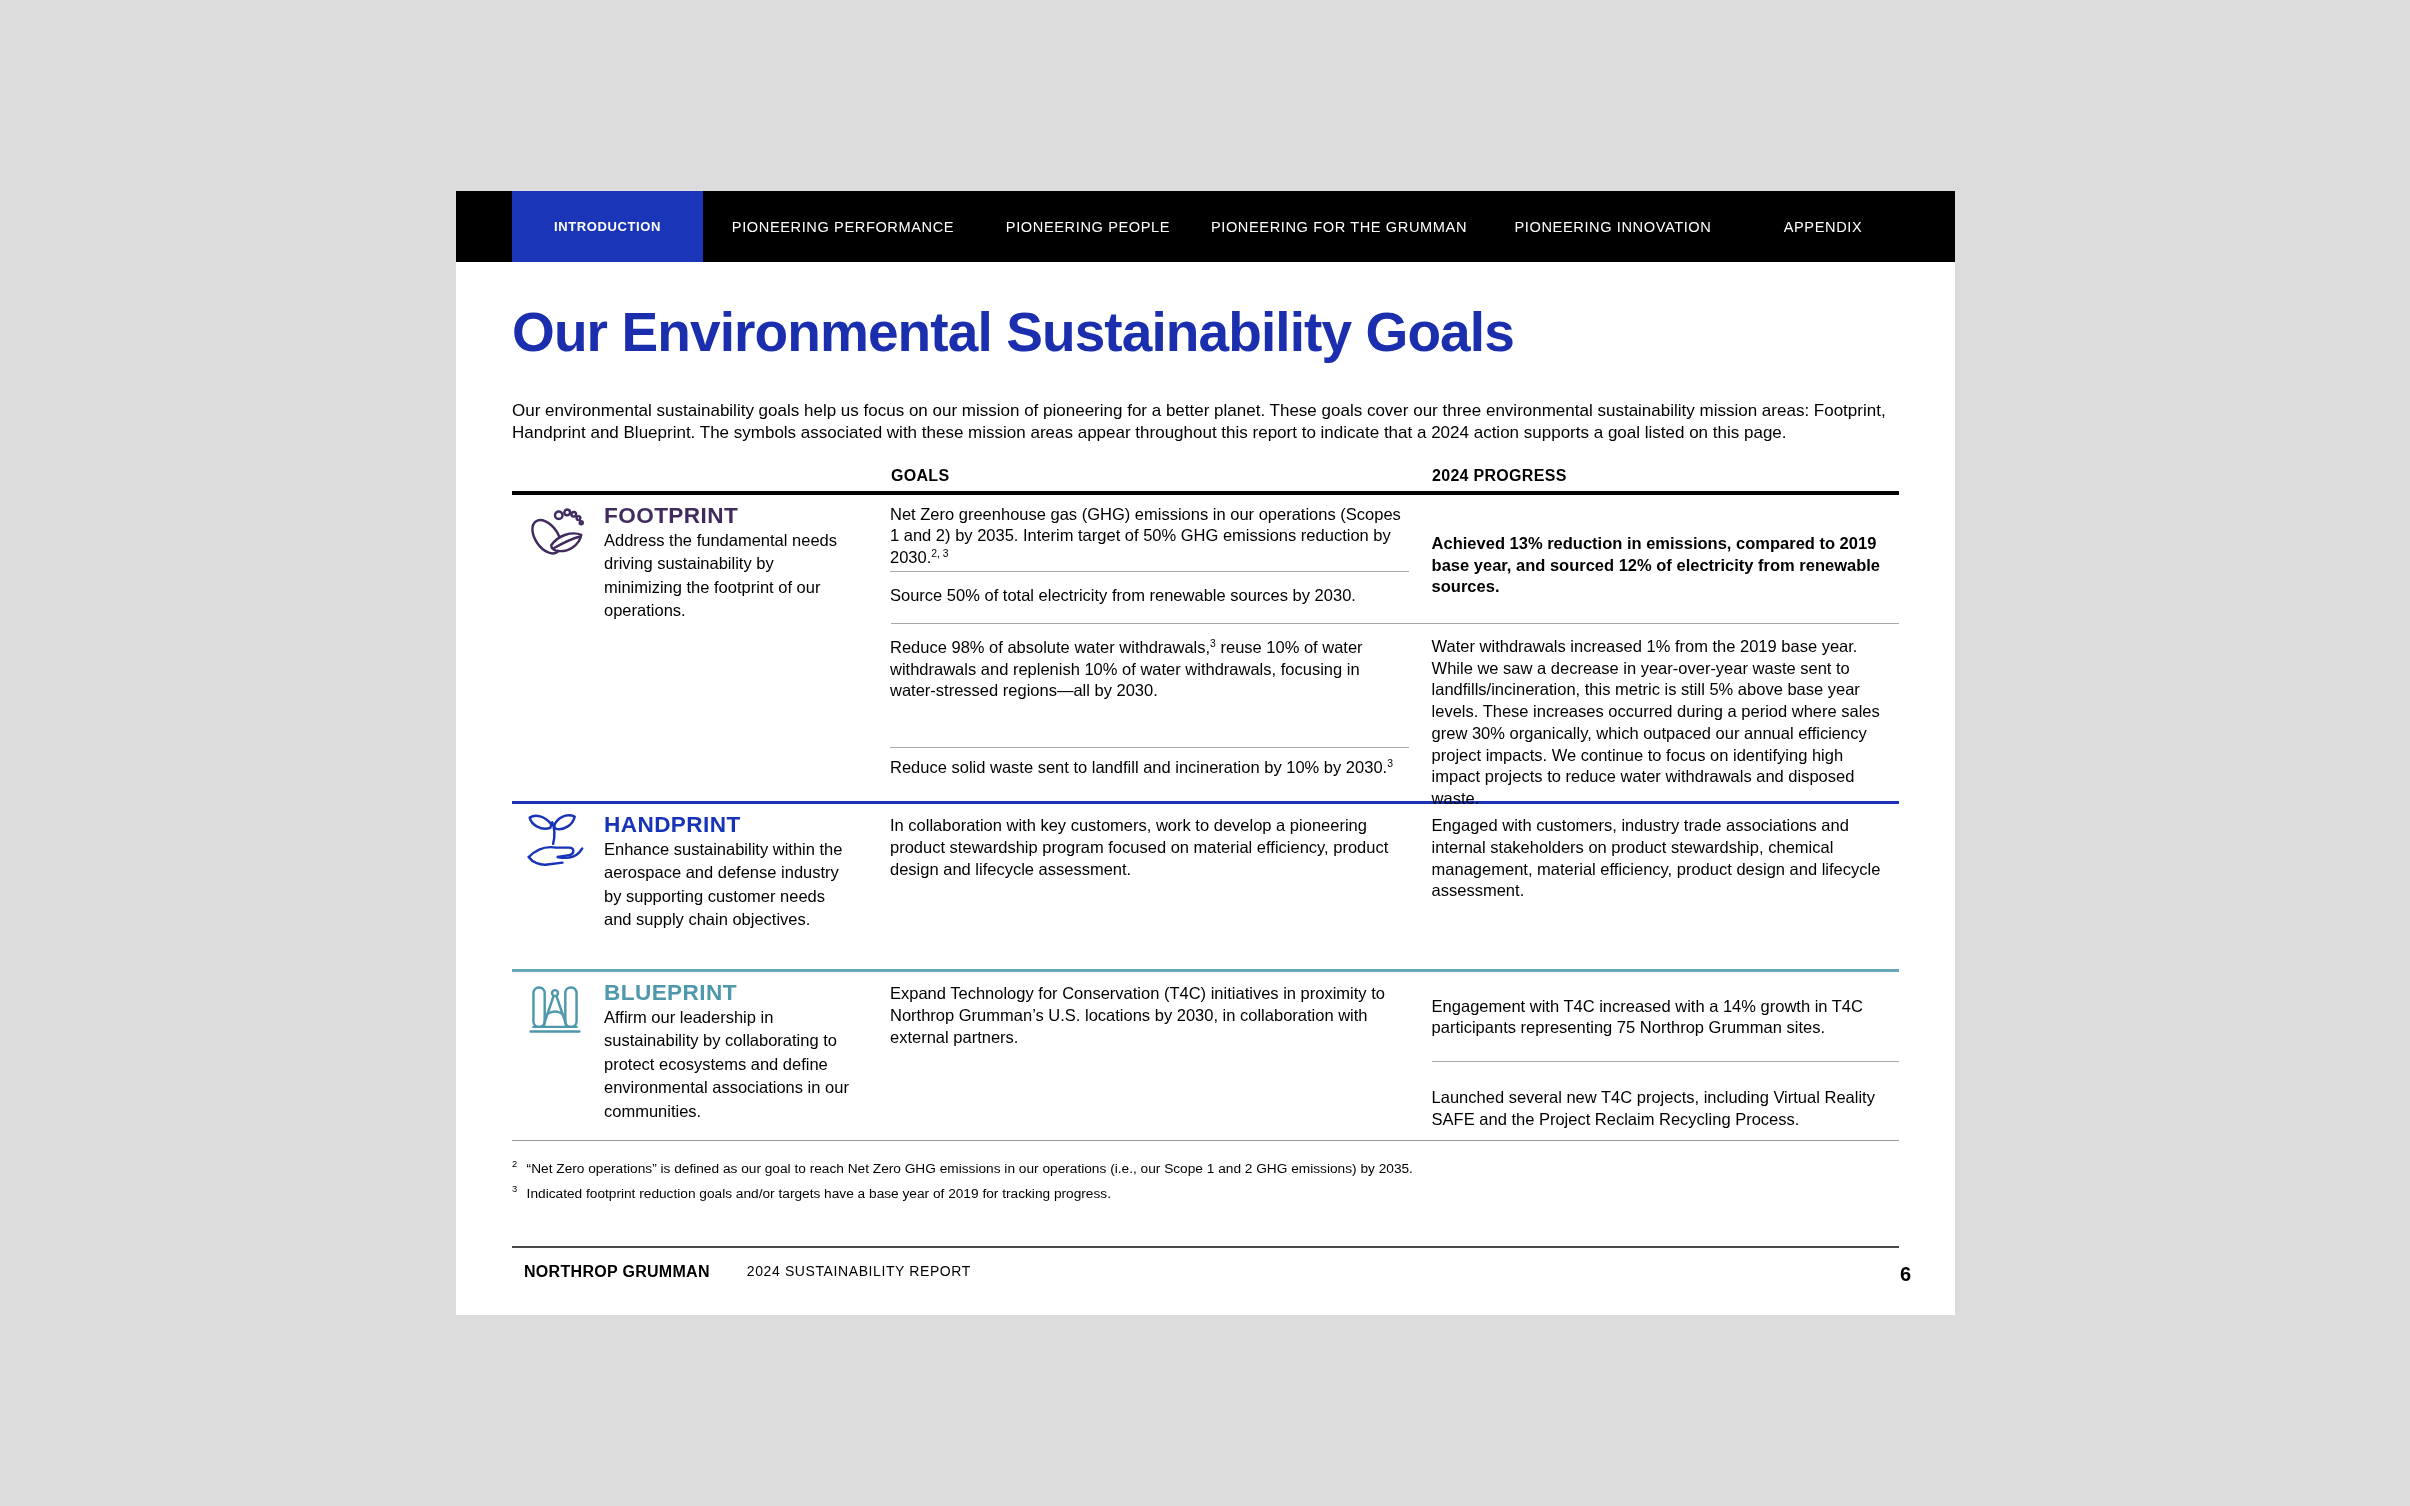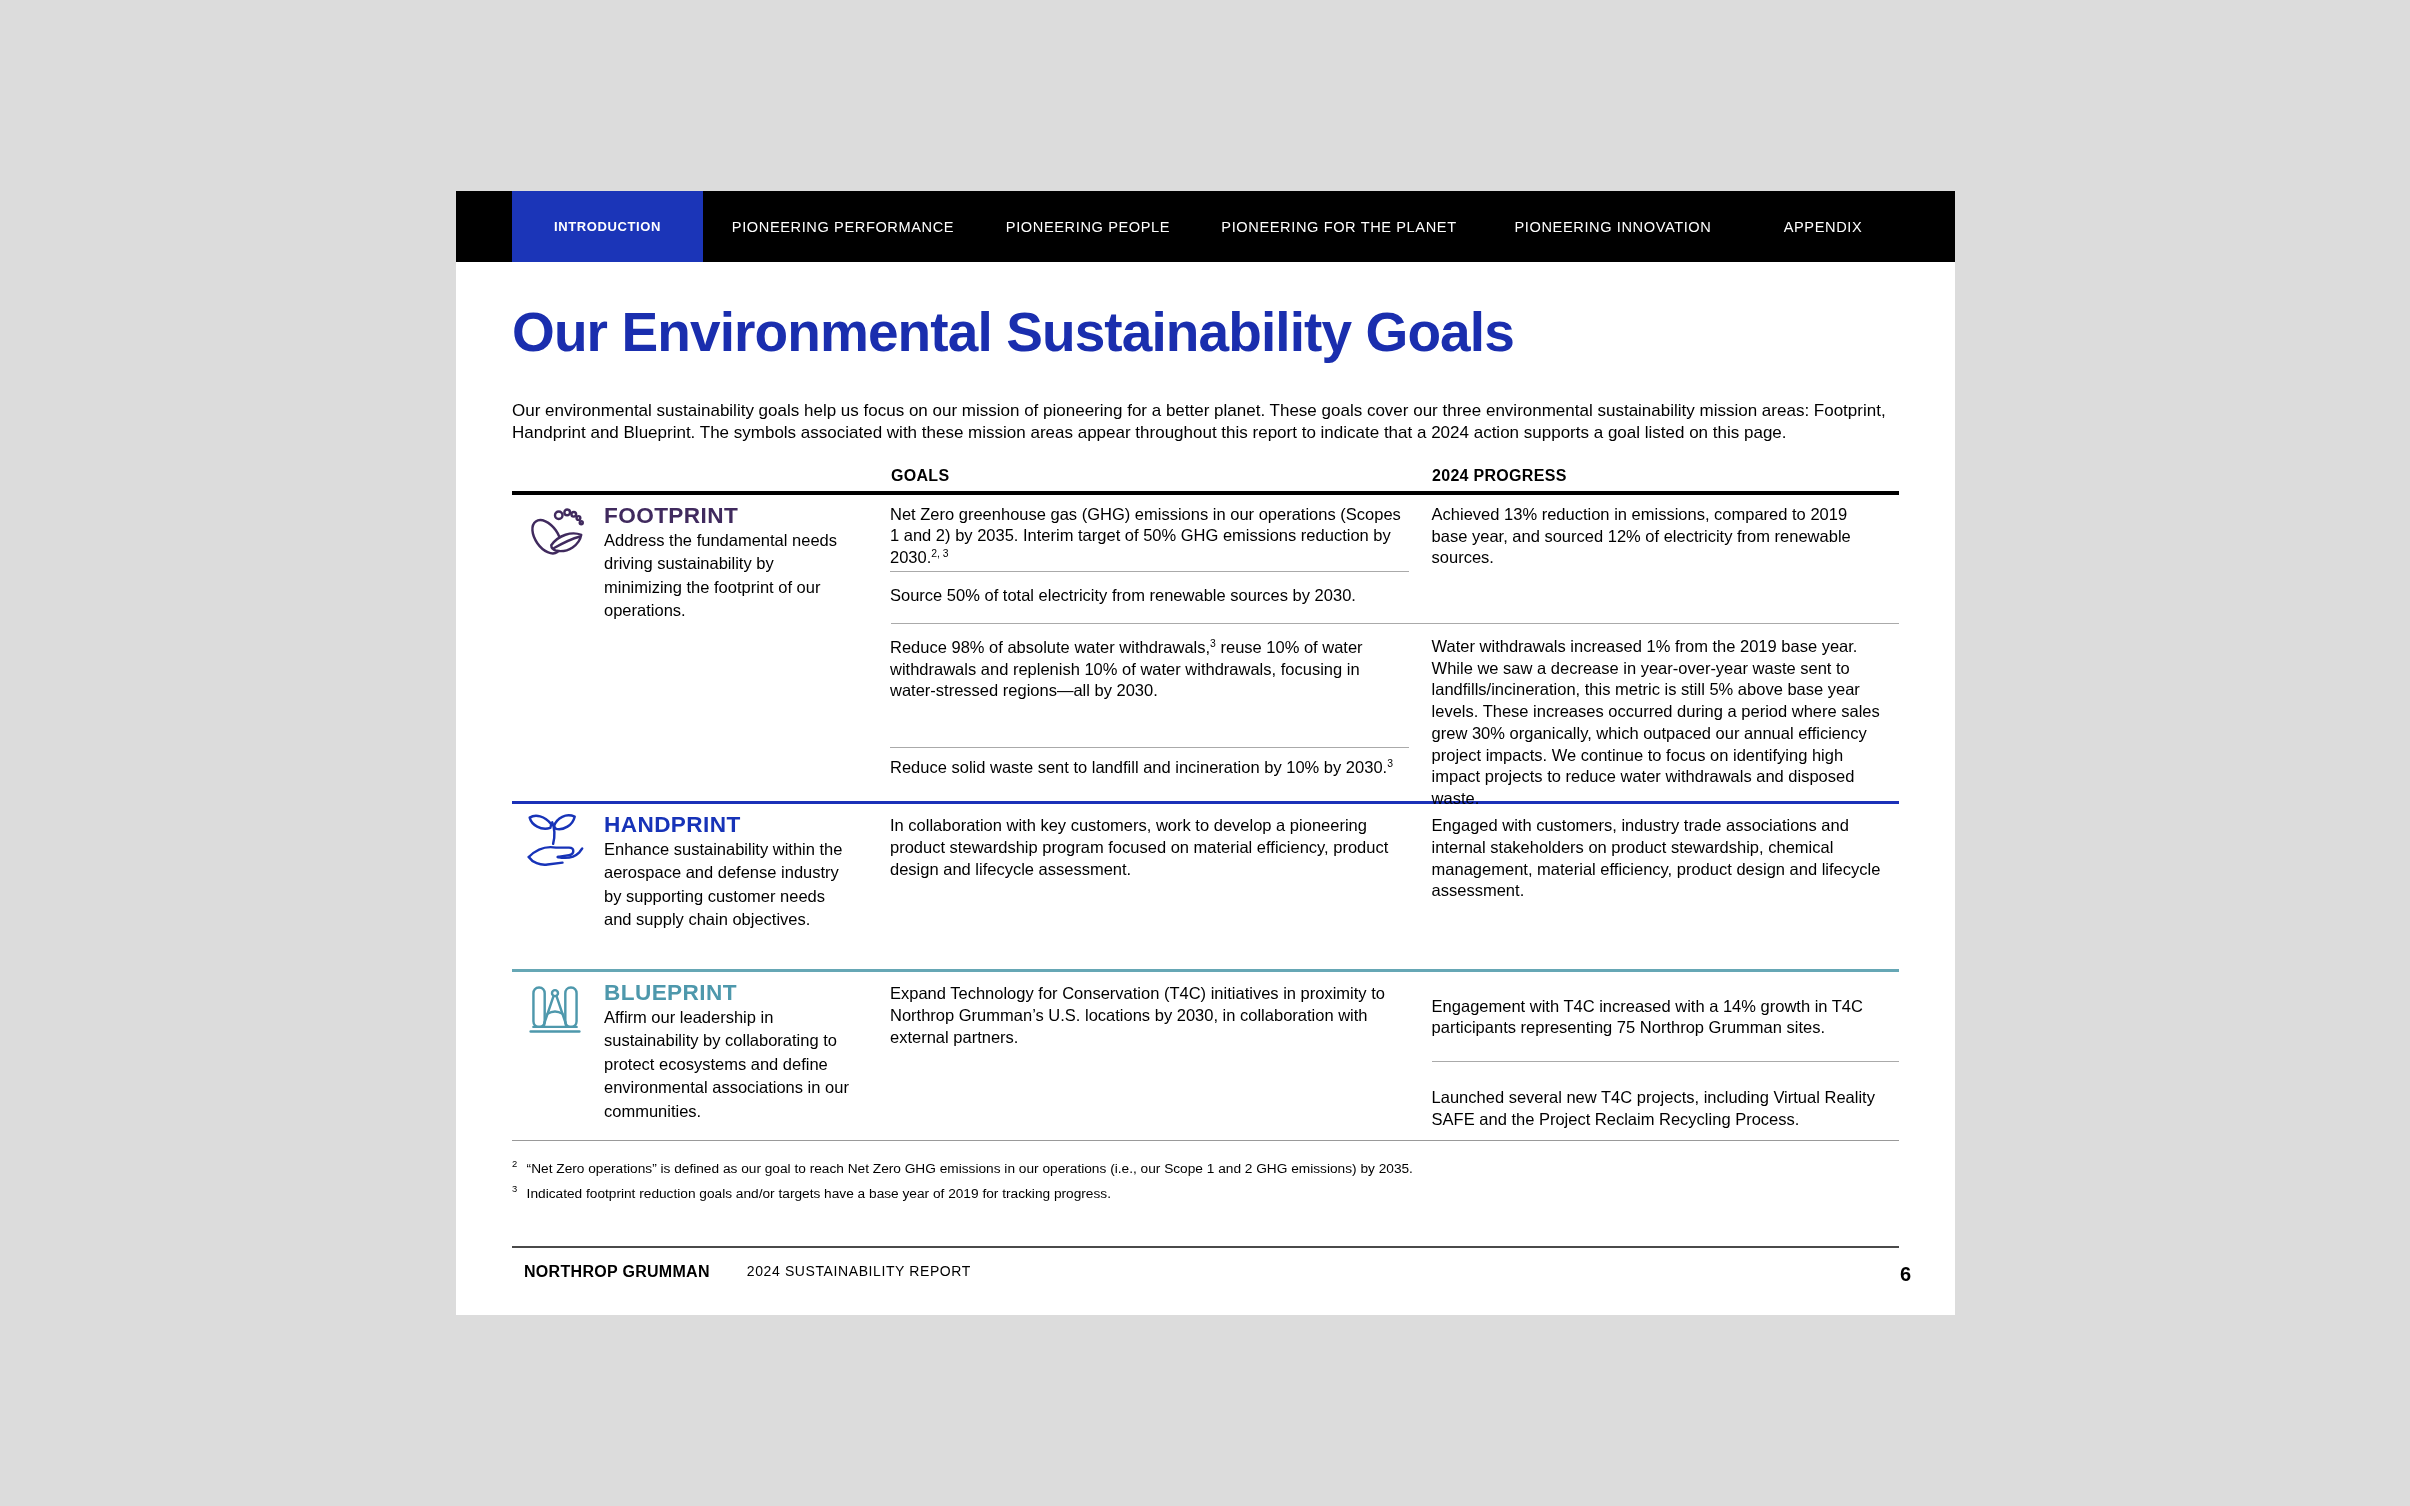--- a/index.html
+++ b/index.html
@@ -91,21 +91,21 @@
   .goals-cell, .progress-cell { font-size:16.5px; line-height:21.7px; }
   .goal-block, .prog-block { width:100%; }
   .goal-block .txt { max-width:518px; }
   .prog-block .txt { max-width:454px; }
 
   
   .fp-g1 { height:77px;  padding-top:8.5px;  border-bottom:0.9px solid #aaaaaa; }
   .fp-g2 { height:51px;  padding-top:13px; }
   .fp-g3 { height:125px; padding-top:14px; border-bottom:0.9px solid #aaaaaa; }
   .fp-g4 { height:52px;  padding-top:9.4px; }
-  .fp-p1 { height:128px; padding-top:9px; }
+  .fp-p1 { height:128px; padding-top:38px;font-weight:bold; }
   .fp-p2 { height:177px; padding-top:13px; }
   .fp-midline {
     position:absolute; left:379px; top:128px;
     width:1008px; height:0.9px; background:#aaaaaa;
   }
   
   .hp-g, .bp-g { padding-top:11.3px; }
   .hp-p { padding-top:11.3px; }
   .bp-p1 { height:90px; padding-top:23.5px; border-bottom:0.9px solid #aaaaaa; }
   .bp-p2 { height:77px; padding-top:25.4px; }
@@ -138,21 +138,21 @@
 </style>
 </head>
 <body>
 
 <div class="page">
 
   <div class="nav">
     <div class="nav-tab active">INTRODUCTION</div>
     <div class="nav-tab c1">PIONEERING PERFORMANCE</div>
     <div class="nav-tab c2">PIONEERING PEOPLE</div>
-    <div class="nav-tab c3">PIONEERING FOR THE PLANET</div>
+    <div class="nav-tab c3">PIONEERING FOR THE GRUMMAN</div>
     <div class="nav-tab c4">PIONEERING INNOVATION</div>
     <div class="nav-tab c5">APPENDIX</div>
   </div>
 
   <div class="page-title">Our Environmental Sustainability Goals</div>
   <div class="intro">Our environmental sustainability goals help us focus on our mission of pioneering for a better planet. These goals cover our three environmental sustainability mission areas: Footprint, Handprint and Blueprint. The symbols associated with these mission areas appear throughout this report to indicate that a 2024 action supports a goal listed on this page.</div>
 
   <div class="goals-table">
 
     <div class="col-heads">

